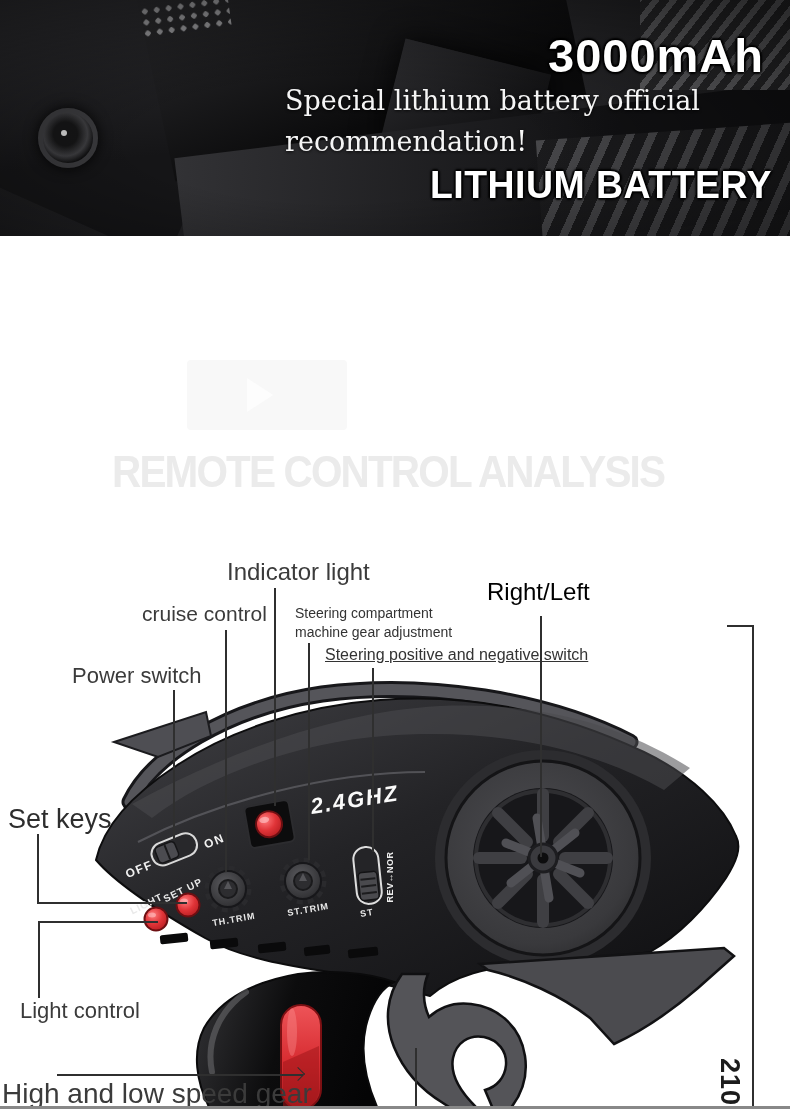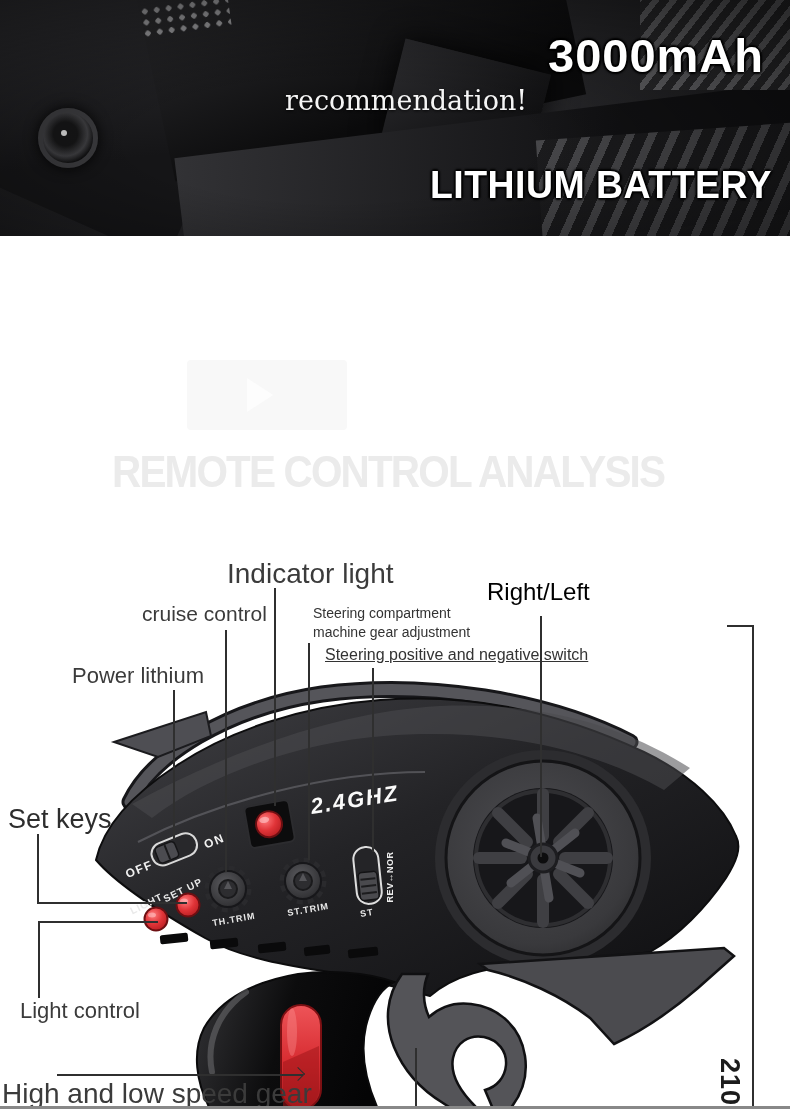--- a/index.html
+++ b/index.html
@@ -23,23 +23,23 @@
     text-shadow:-2px 0 2px #000,2px 0 2px #000,0 -2px 2px #000,0 2px 2px #000;}
   #hero-tag{left:285px;top:80px;width:420px;font-family:"DejaVu Serif",serif;font-size:27px;line-height:41px;color:#f5f5f5;text-shadow:0 1px 3px rgba(0,0,0,.8);}
   #hero-prod{left:430px;top:163px;font-size:39px;font-weight:800;letter-spacing:.5px;transform:scaleX(.96);transform-origin:left;
     text-shadow:-2px 0 2px #000,2px 0 2px #000,0 -2px 2px #000,0 2px 2px #000;}
   
   #faint-blob{position:absolute;left:187px;top:360px;width:160px;height:70px;background:#f8f8f8;border-radius:4px;}
   #faint-blob i{position:absolute;left:60px;top:18px;width:0;height:0;border-left:26px solid #fdfdfd;border-top:17px solid transparent;border-bottom:17px solid transparent;display:block;}
   #watermark{position:absolute;left:112px;top:447px;font-size:44px;font-weight:bold;color:#ebebeb;letter-spacing:-2px;white-space:nowrap;transform:scaleX(.92);transform-origin:left;}
   
   .lbl{position:absolute;color:#3b3b3b;white-space:nowrap;}
-  #lbl-indicator{left:227px;top:558px;font-size:28px;}
+  #lbl-indicator{left:227px;top:558px;font-size:24px;}
   #lbl-cruise{left:142px;top:602px;font-size:21px;}
-  #lbl-steercomp{left:313px;top:604px;font-size:14px;line-height:19px;color:#333;}
+  #lbl-steercomp{left:295px;top:604px;font-size:14px;line-height:19px;color:#333;}
   #lbl-steersw{left:325px;top:646px;font-size:16px;color:#333;text-decoration:underline;}
   #lbl-rightleft{left:487px;top:578px;font-size:24px;color:#000000;}
   #lbl-power{left:72px;top:663px;font-size:22px;}
   #lbl-setkeys{left:8px;top:804px;font-size:27px;color:#2d2d2d;}
   #lbl-lightctl{left:20px;top:998px;font-size:22px;}
   #lbl-highlow{left:2px;top:1078px;font-size:28px;}
   #lbl-height{left:706px;top:1058px;width:48px;height:48px;display:flex;align-items:center;justify-content:center;
     transform:rotate(90deg);font-size:27px;font-weight:bold;color:#1c1c1c;letter-spacing:1px;}
   
   .ln{position:absolute;background:#2f2f2f;}
@@ -58,20 +58,21 @@
     <div class="ph" id="ph-block"></div>
     <div class="ph" id="ph-band"></div>
     <div class="ph" id="ph-wedge"></div>
     <div class="ph" id="ph-stripes"></div>
     <div class="ph" id="ph-bolt">
         <i></i>
       </div>
     <div class="ph" id="ph-vig"></div>
     <div class="hero-txt" id="hero-cap">3000mAh</div>
     <div class="hero-txt" id="hero-tag">
+      <div>Special lithium battery official</div>
       <div>recommendation!</div>
     </div>
     <div class="hero-txt" id="hero-prod">LITHIUM BATTERY</div>
   </div>
 
   <div id="faint-blob">
       <i></i>
     </div>
   <div id="watermark">REMOTE CONTROL ANALYSIS</div>
 
@@ -233,21 +234,21 @@
   </svg>
 
   <div class="lbl" id="lbl-indicator">Indicator light</div>
   <div class="lbl" id="lbl-cruise">cruise control</div>
   <div class="lbl" id="lbl-steercomp">
     <div>Steering compartment</div>
     <div>machine gear adjustment</div>
   </div>
   <div class="lbl" id="lbl-steersw">Steering positive and negative switch</div>
   <div class="lbl" id="lbl-rightleft">Right/Left</div>
-  <div class="lbl" id="lbl-power">Power lithium</div>
+  <div class="lbl" id="lbl-power">Power switch</div>
   <div class="lbl" id="lbl-setkeys">Set keys</div>
   <div class="lbl" id="lbl-lightctl">Light control</div>
   <div class="lbl" id="lbl-highlow">High and low speed gear</div>
   <div class="lbl" id="lbl-height">210</div>
 
   <div class="ln lv" style="left:274px;top:588px;height:218px;"></div>
   <div class="ln lv" style="left:225px;top:630px;height:242px;"></div>
   <div class="ln lv" style="left:308px;top:643px;height:217px;"></div>
   <div class="ln lv" style="left:372px;top:668px;height:184px;"></div>
   <div class="ln lv" style="left:540px;top:616px;height:241px;"></div>

